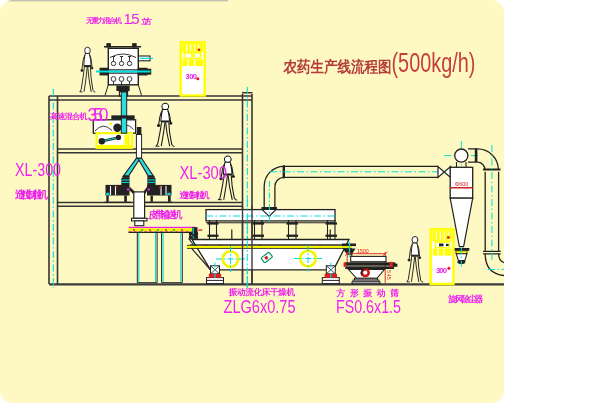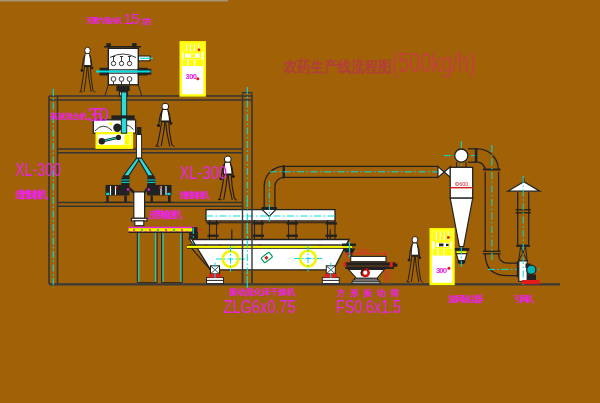--- a/index.html
+++ b/index.html
@@ -1,17 +1,17 @@
 <!DOCTYPE html>
 <html><head>
 <meta charset="utf-8">
 <style>
 html,body{margin:0;padding:0;background:#fff;}
-#page{position:relative;width:600px;height:403px;overflow:hidden;background:#a16207;
-font-family:"Liberation Sans",sans-serif;}
+#page{position:relative;width:504px;height:403px;overflow:hidden;background:#fef9c3;
+font-family:"Liberation Sans",sans-serif;border-radius:13px;}
 svg{position:absolute;top:0;left:0;}
 text{font-family:"Liberation Sans",sans-serif;}
 </style>
 </head>
 <body>
 <div id="page">
 <svg width="600" height="403" viewBox="0 0 600 403">
 <defs>
 <g id="man" stroke="#1a1a1a" stroke-width="0.9" fill="#fff">
   <ellipse cx="9" cy="3.3" rx="2.8" ry="3.3"></ellipse>

